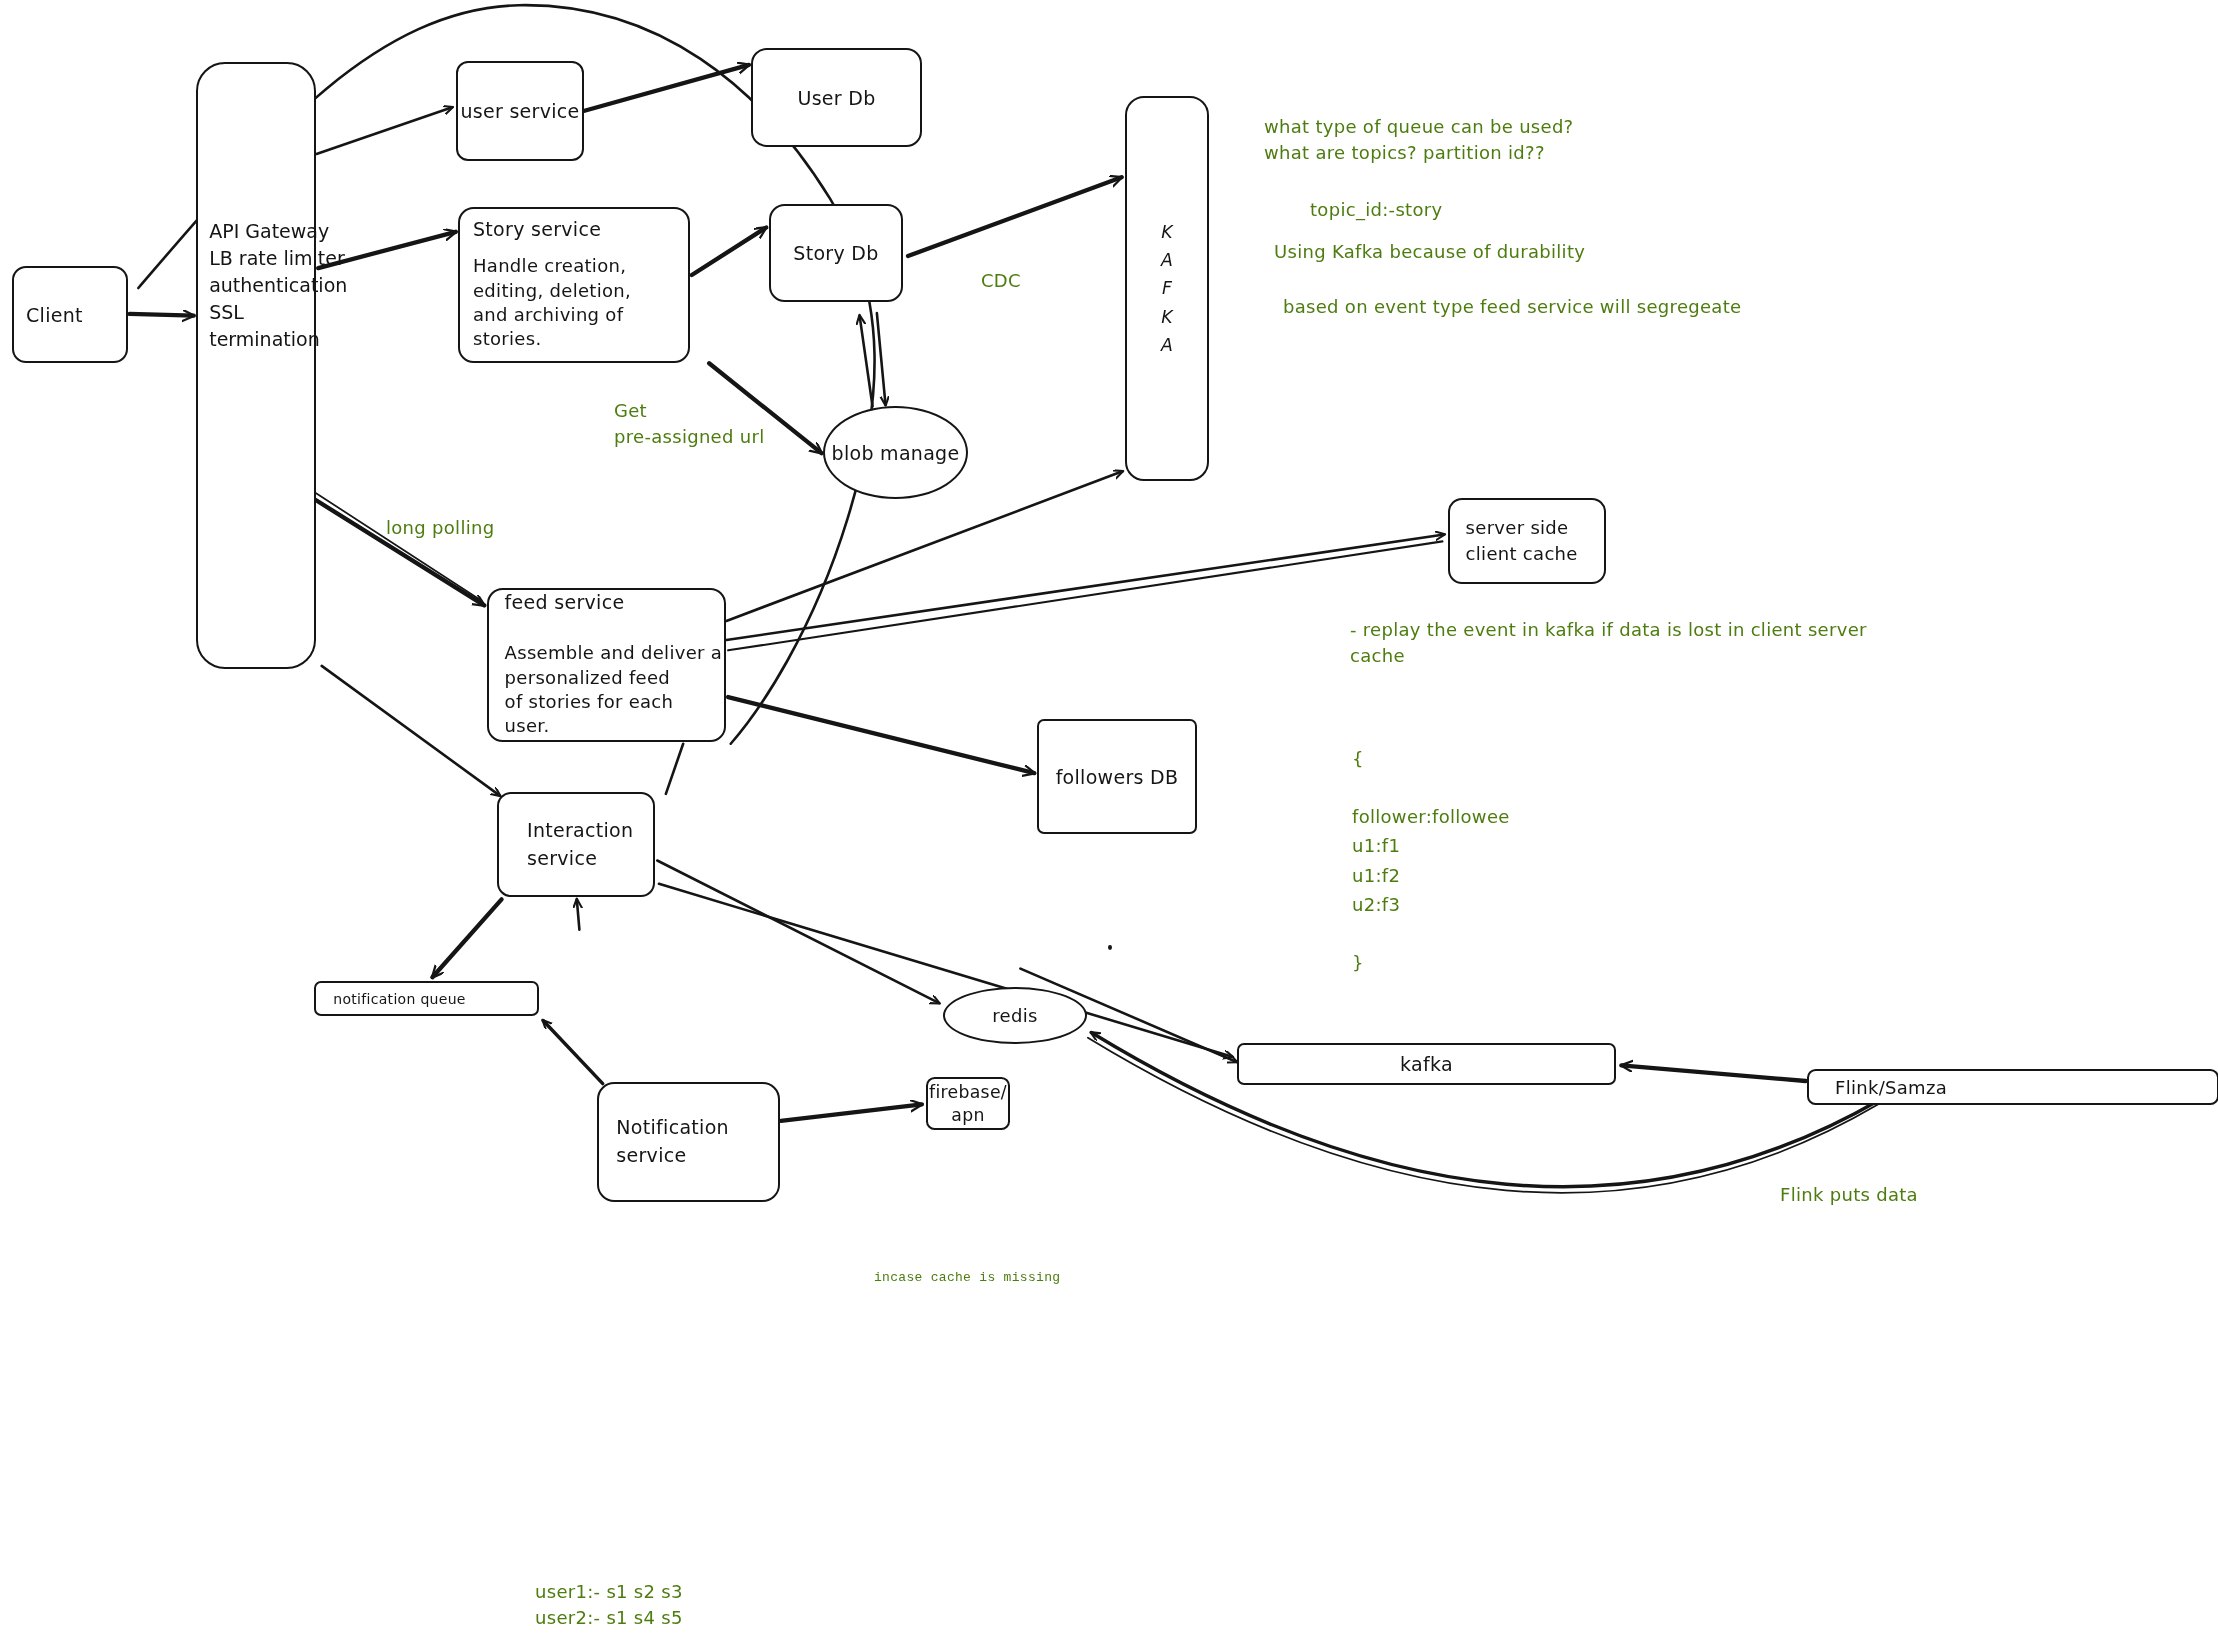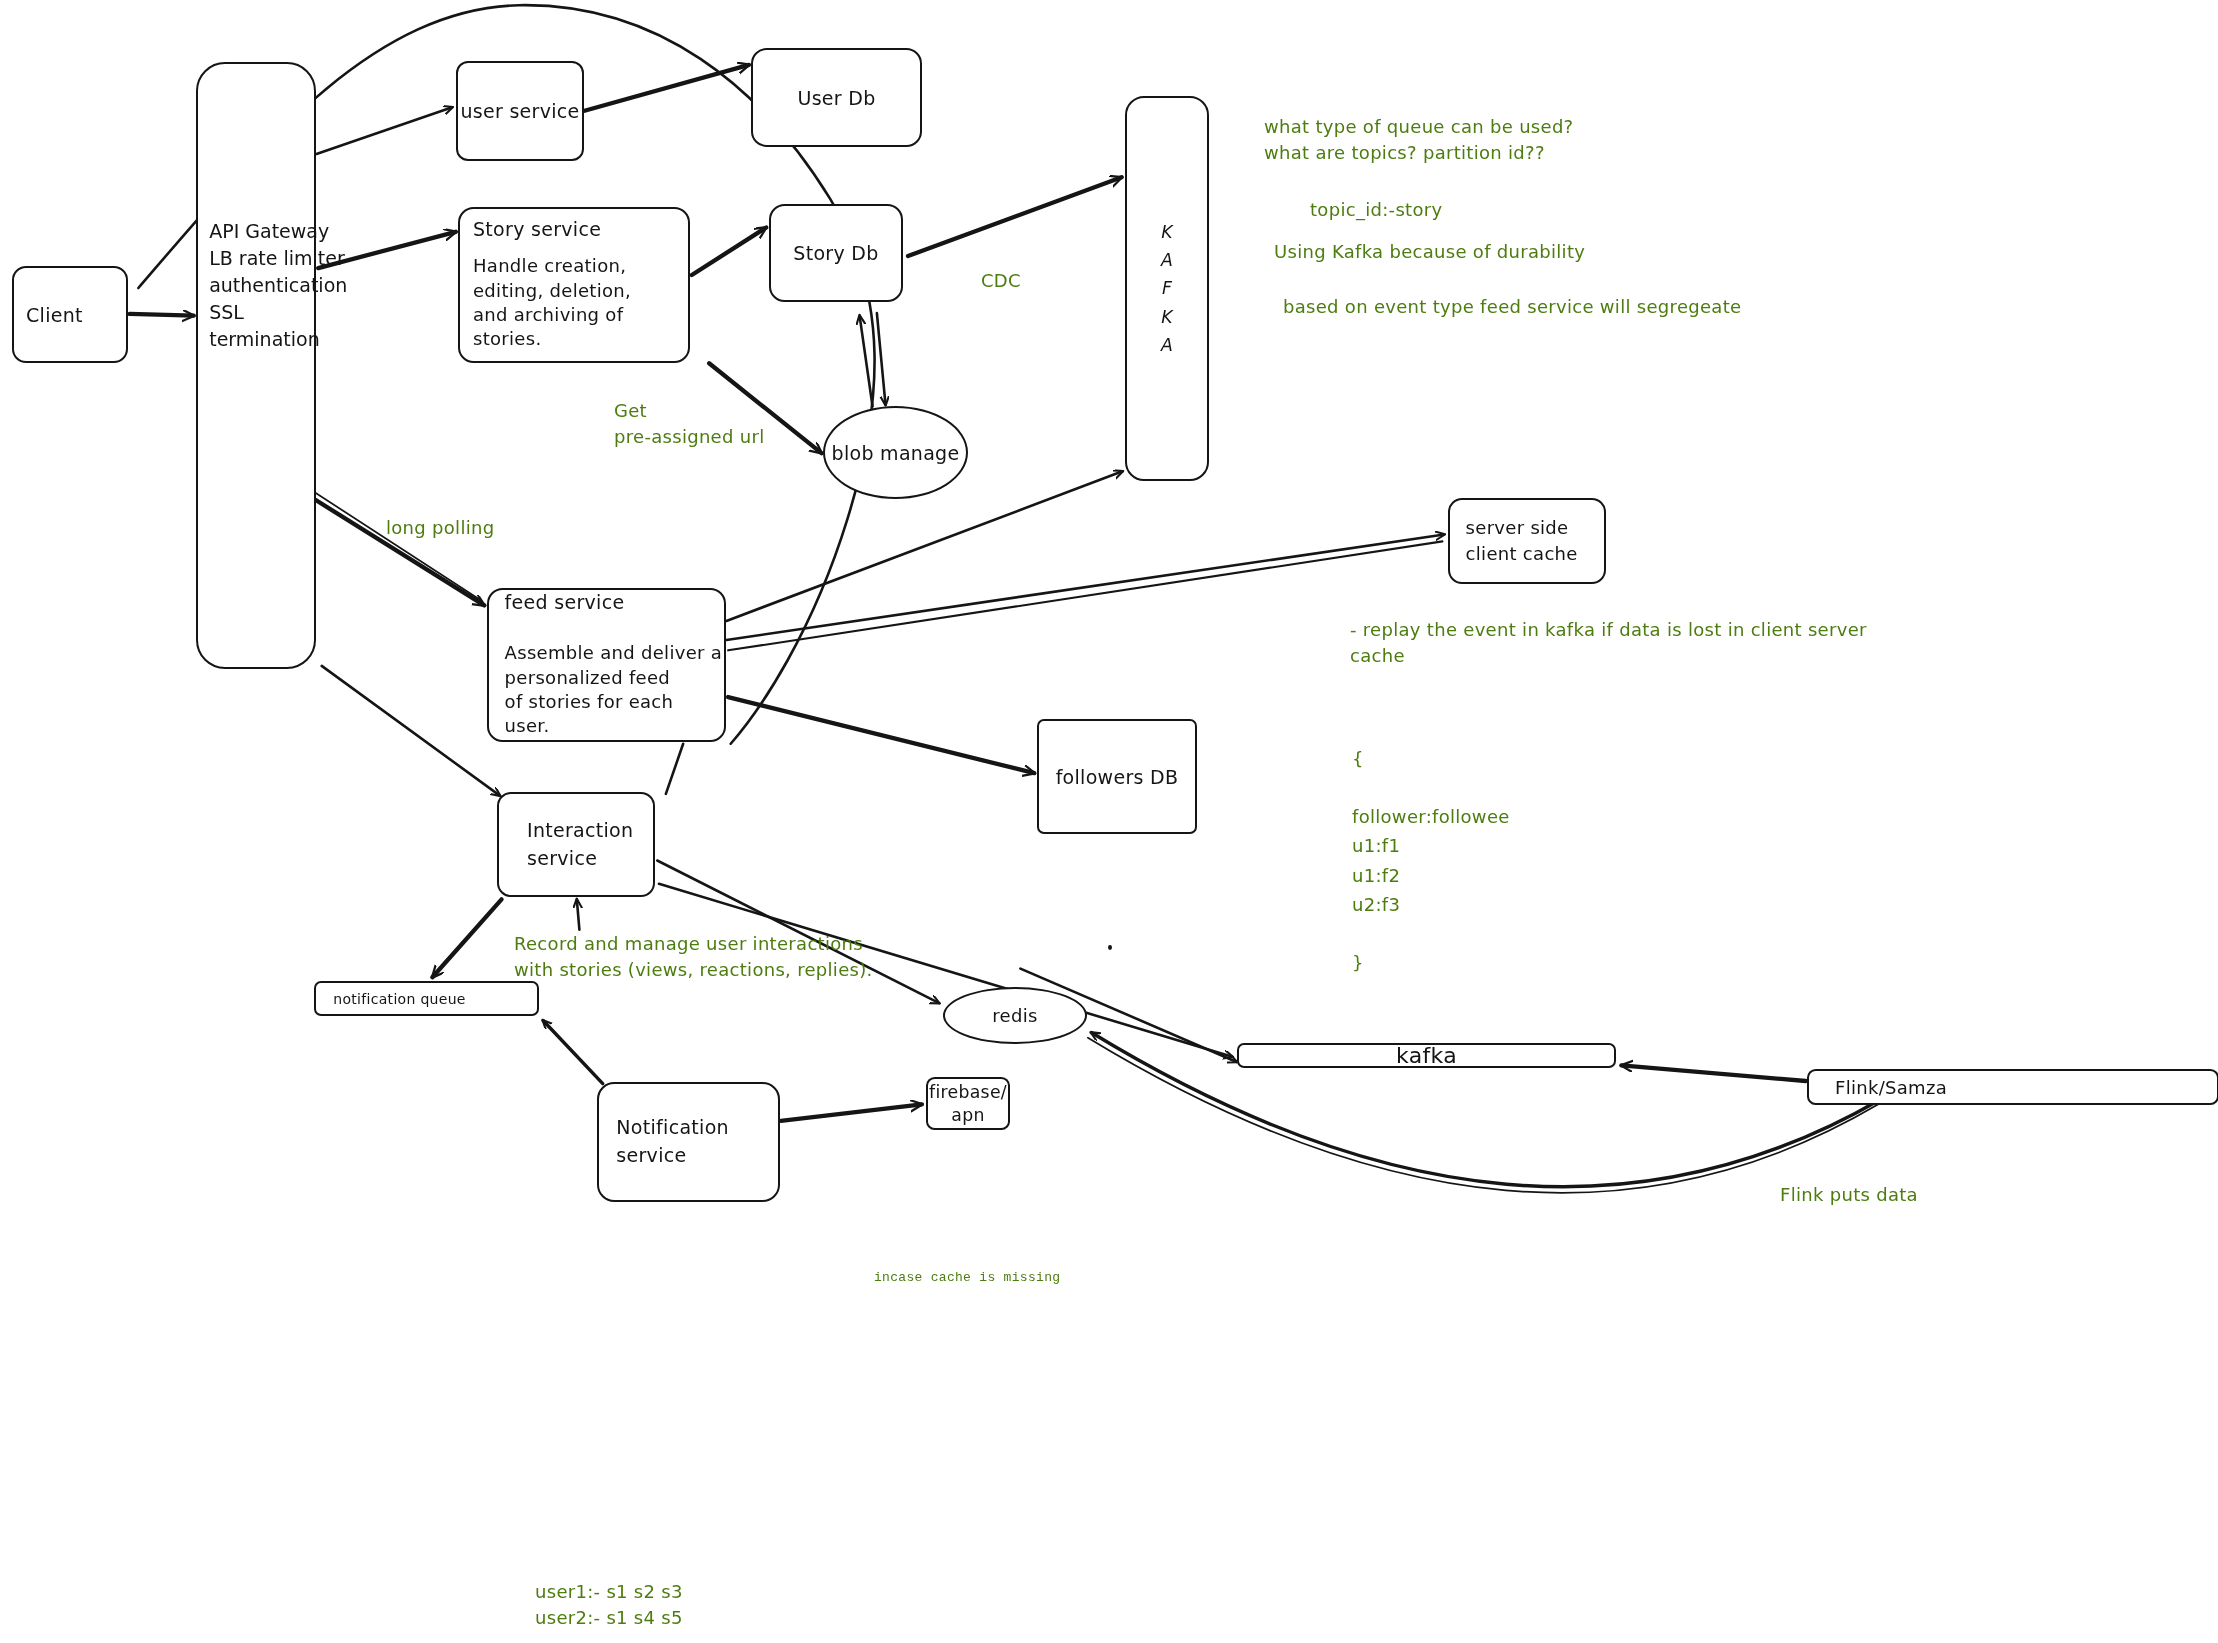--- a/index.html
+++ b/index.html
@@ -82,21 +82,21 @@
 
   #followers-db  { left: 1037px; top: 719px;  width: 160px;  height: 115px; border-radius: 7px; font-size: 19px; justify-content: center; }
 
   #interaction   { left: 497px;  top: 792px;  width: 158px;  height: 105px; border-radius: 14px; padding-left: 28px; font-size: 19px; line-height: 1.45; }
 
   #notif-queue   { left: 314px;  top: 981px; width: 225px;  height: 35px;  border-radius: 7px;  padding-left: 17.3px; font-size: 14px; }
   #notif-service { left: 597px;  top: 1082px; width: 183px;  height: 120px; border-radius: 17.3px; padding-left: 17.3px; font-size: 19px; line-height: 1.45; }
   #firebase      { left: 926px; top: 1077px; width: 84px;   height: 53px;  border-radius: 8.6px; font-size: 17.3px; line-height: 1.3; }
 
   #redis         { left: 943px; top: 987px; width: 144px;  height: 57px;  border-radius: 50%; font-size: 18px; }
-  #kafka-bottom  { left: 1237px; top: 1043px; width: 379px;  height: 25px;  border-radius: 7px;  font-size: 22px; }
+  #kafka-bottom  { left: 1237px; top: 1043px; width: 379px;  height: 42px;  border-radius: 7px;  font-size: 19px; }
   #flink         { left: 1807px; top: 1069px; width: 412px;  height: 36px;  border-radius: 8.6px; padding-left: 26px; font-size: 18px; }
 
   
   #lbl-kafka-questions { left: 1264px; top: 114px;  font-size: 18px; }
   #lbl-topic-id        { left: 1310px; top: 197px;  font-size: 18px; }
   #lbl-using-kafka     { left: 1274px; top: 239px;  font-size: 18px; }
   #lbl-segregate       { left: 1283px; top: 294px;  font-size: 18px; }
   #lbl-cdc             { left: 981px; top: 268px;  font-size: 18px; }
   #lbl-preassigned     { left: 614px;  top: 398px;  font-size: 18px; }
   #lbl-long-polling    { left: 386px;  top: 515px;  font-size: 18px; }
@@ -290,22 +290,20 @@
 
   <div class="label" id="lbl-followers-json">{
 
 follower:followee
 u1:f1
 u1:f2
 u2:f3
 
 }</div>
 
-  <div class="label" id="lbl-record-manage">Record and manage user interactions
-with stories (views, reactions, replies).</div>
 
   <div class="label" id="lbl-flink-puts">Flink puts data</div>
 
   <div class="label" id="lbl-incase-cache">incase cache is missing</div>
 
   <div class="label" id="lbl-users">user1:-  s1 s2 s3
 user2:- s1 s4 s5</div>
 
   <div class="dot" id="stray-dot"></div>
 

